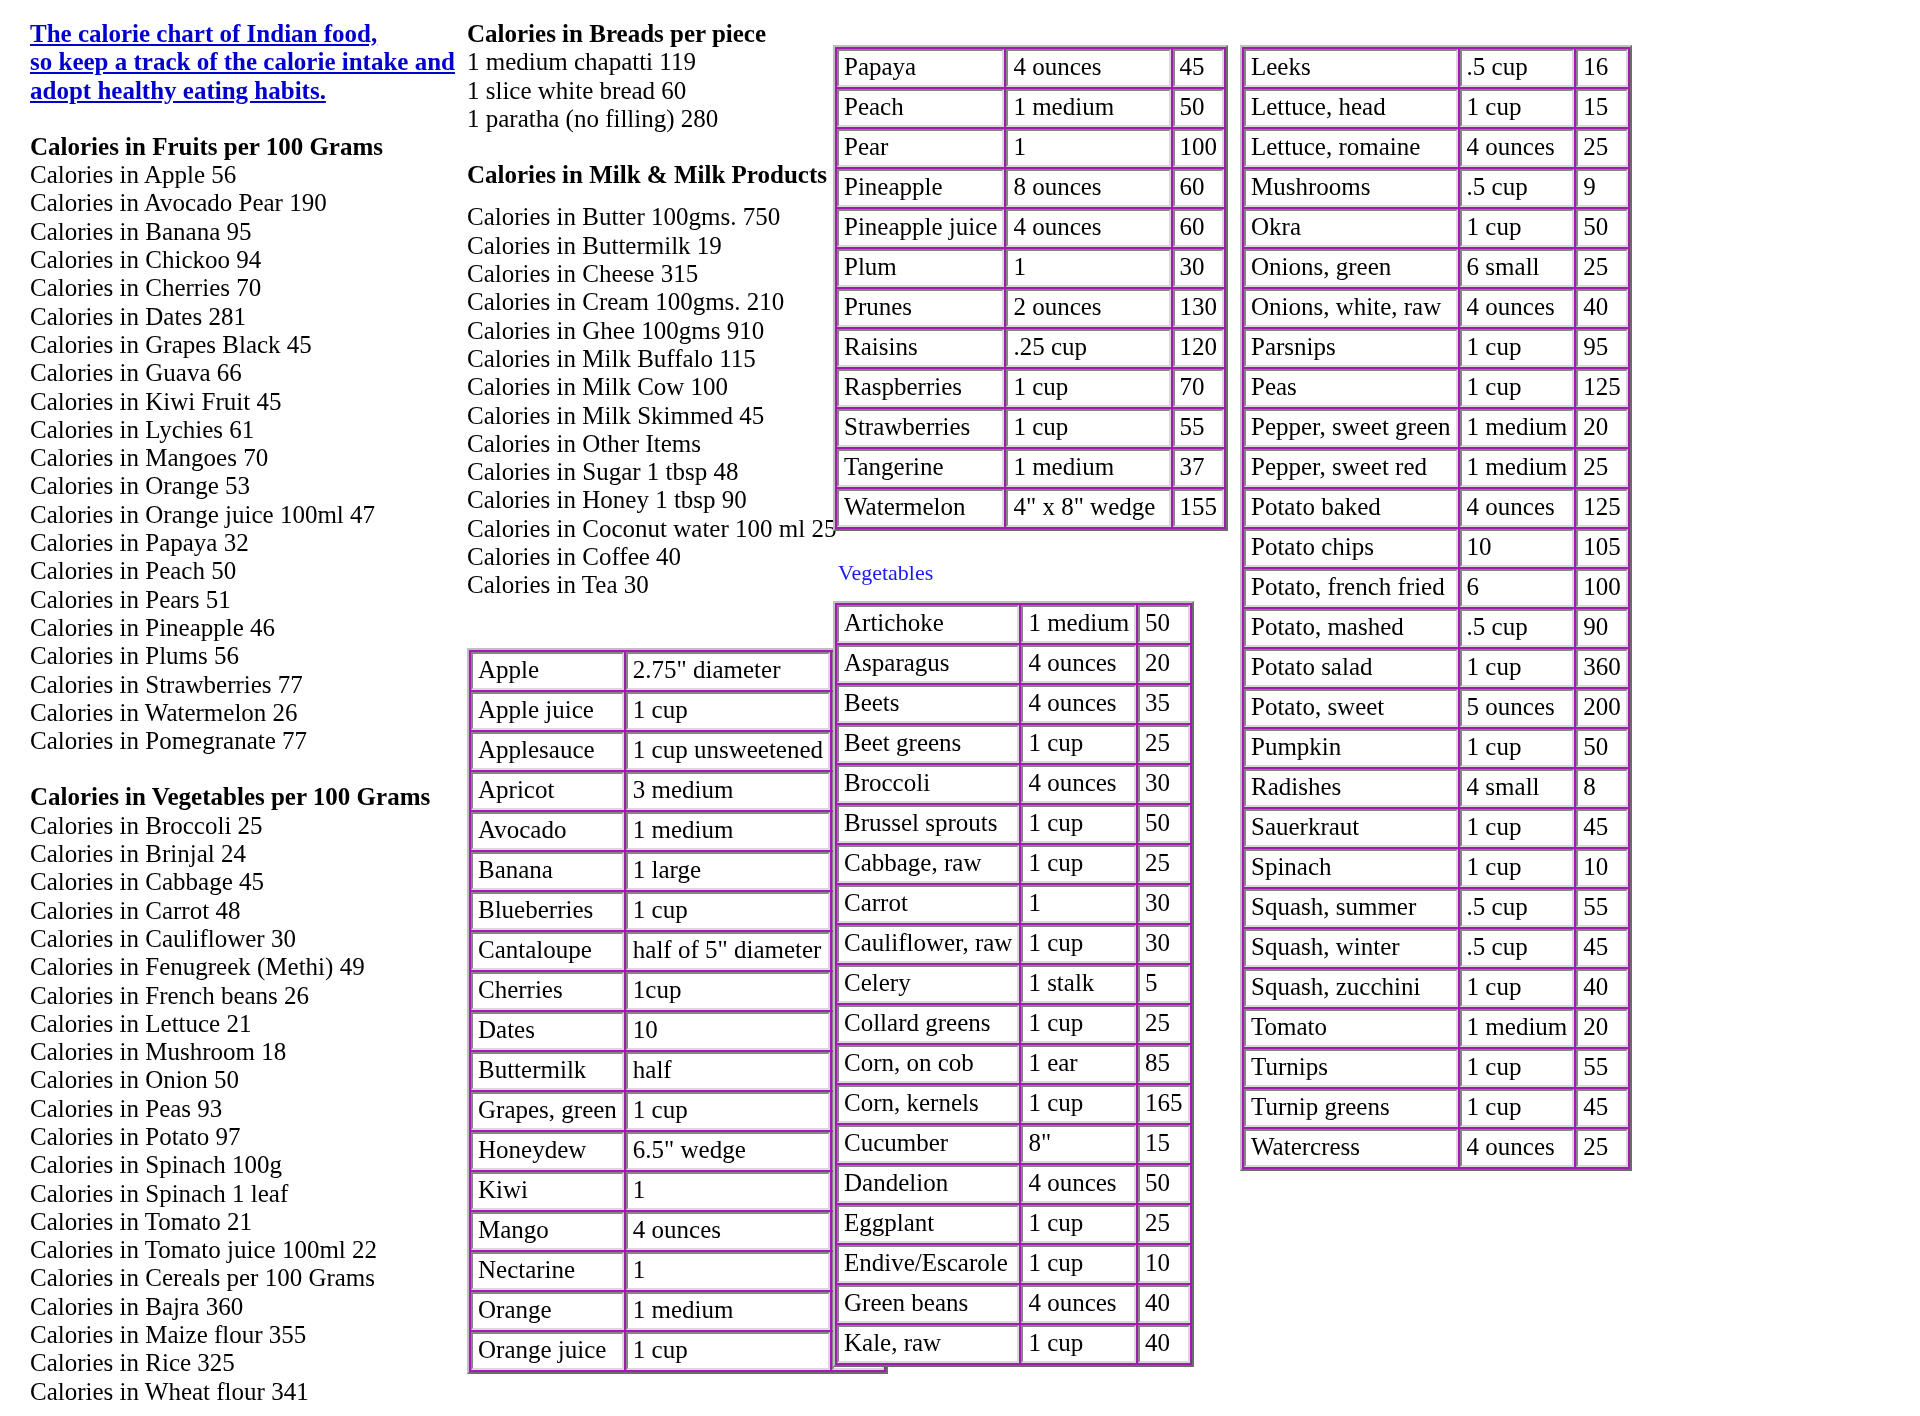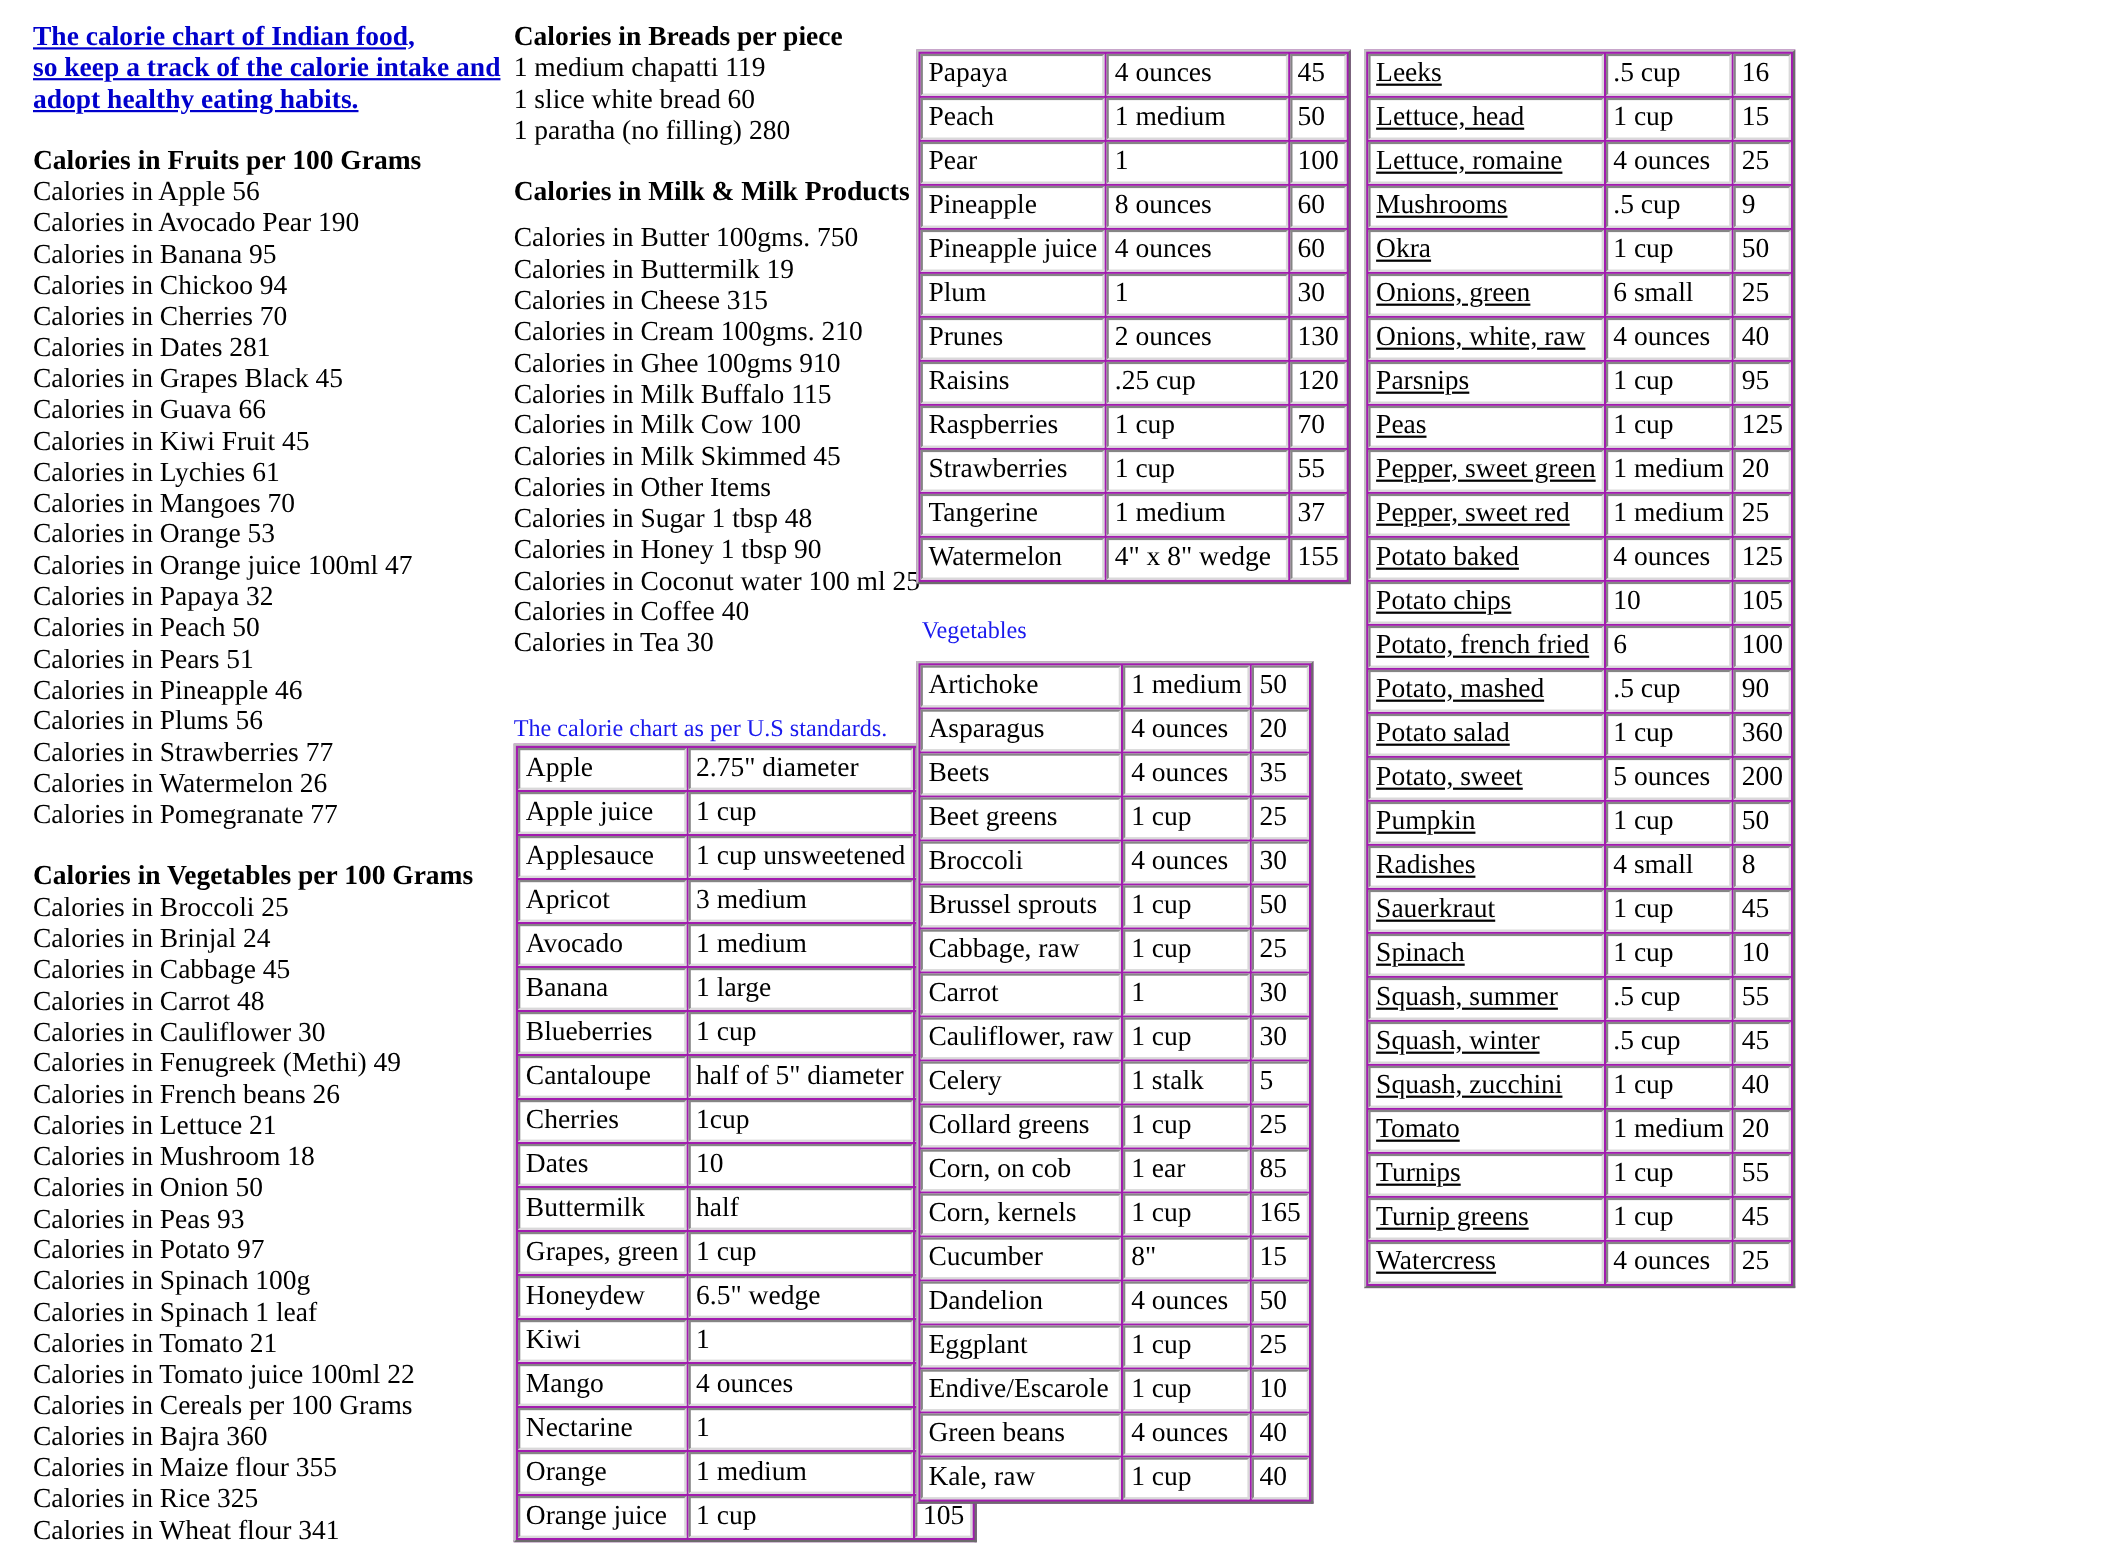--- a/index.html
+++ b/index.html
@@ -83,21 +83,21 @@
   #table-us td:nth-child(3) { width: 32px; }
 
   #table-fruits-us td:nth-child(1) { width: 150px; }
   #table-fruits-us td:nth-child(2) { width: 160px; }
   #table-fruits-us td:nth-child(3) { width: 32px; }
 
   #table-vegetables-a td:nth-child(1) { width: 153px; }
   #table-vegetables-a td:nth-child(2) { width: 80px; }
   #table-vegetables-a td:nth-child(3) { width: 26px; }
 
-  #table-vegetables-b td:nth-child(1) { width: 158px; text-decoration: underline; }
+  #table-vegetables-b td:nth-child(1) { width: 158px; }
   #table-vegetables-b td:nth-child(2) { width: 80px; }
   #table-vegetables-b td:nth-child(3) { width: 26px; }
 </style>
 </head>
 <body>
 
 <div class="page">
 
   <div class="col" id="col-1" style="top:20px;">
     <div>
@@ -185,21 +185,20 @@
         <div class="line">Calories in Other Items</div>
         <div class="line">Calories in Sugar 1 tbsp 48</div>
         <div class="line">Calories in Honey 1 tbsp 90</div>
         <div class="line">Calories in Coconut water 100 ml 25</div>
         <div class="line">Calories in Coffee 40</div>
         <div class="line">Calories in Tea 30</div>
       </div>
 
     <div class="spacer-lg"></div>
 
-    <div class="blue-label">The calorie chart as per U.S standards.</div>
     <table class="cal" id="table-us">
       <tbody id="tb-us">
           <tr>
             <td>Apple</td>
             <td>2.75" diameter</td>
             <td class="num">80</td>
           </tr>
           <tr>
             <td>Apple juice</td>
             <td>1 cup</td>

